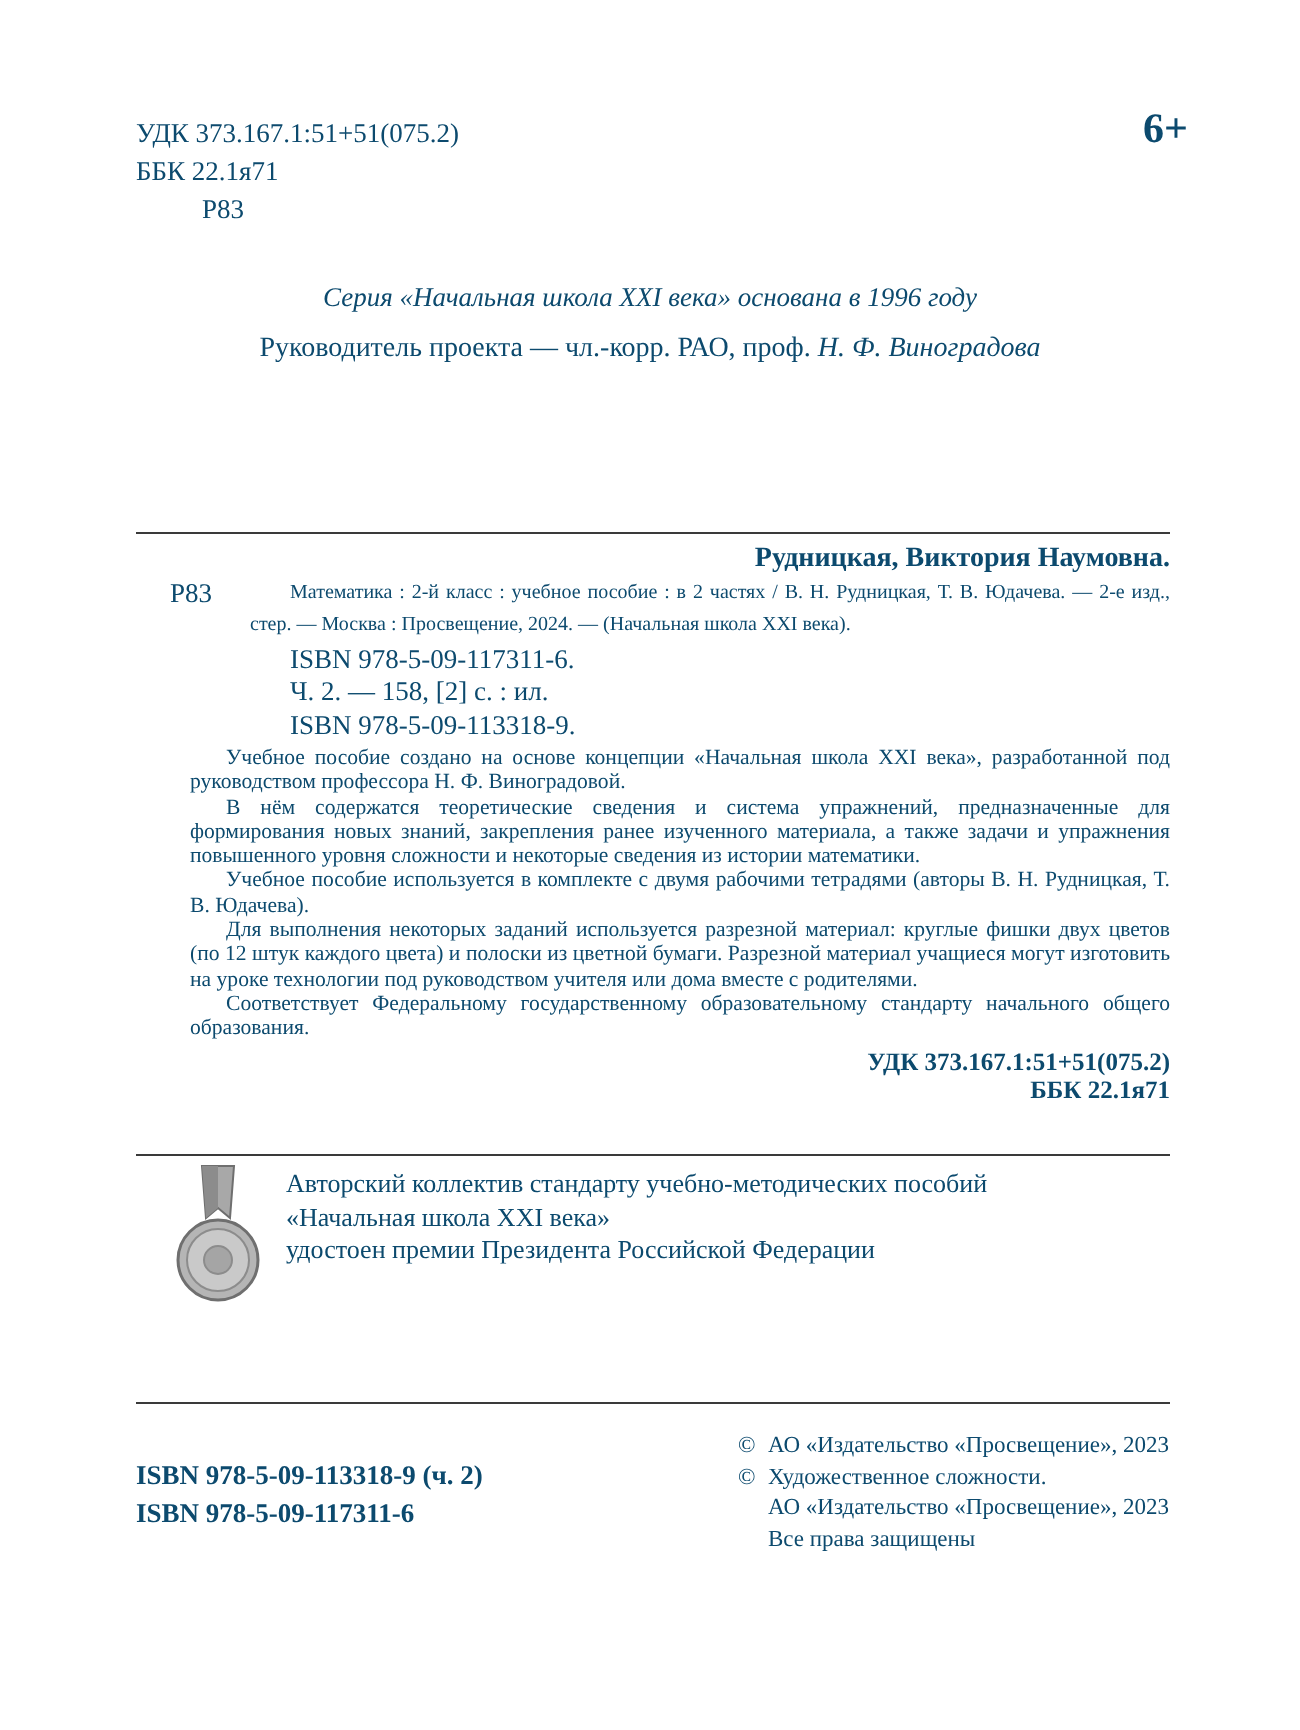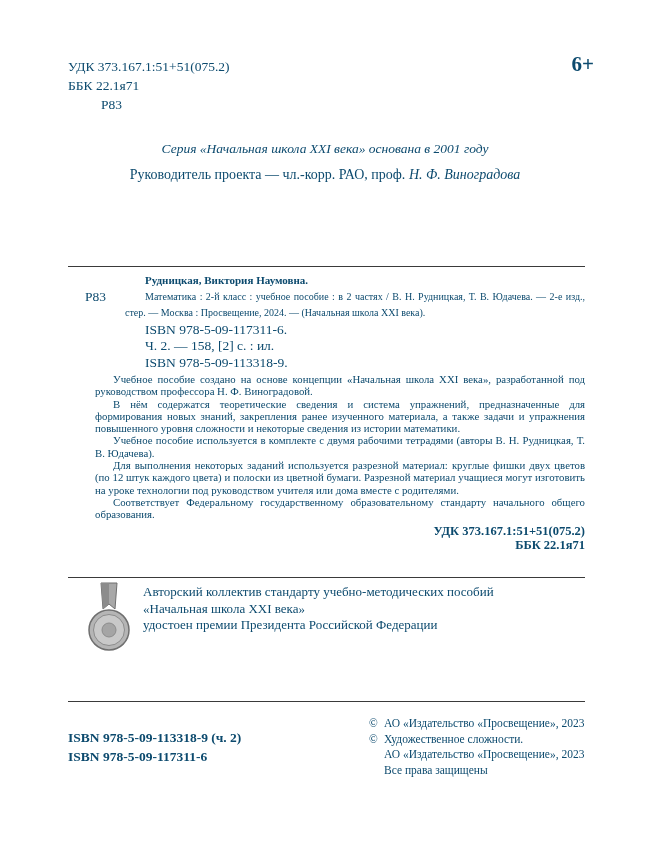--- a/index.html
+++ b/index.html
@@ -57,24 +57,25 @@
   .rule-2 { top: 577px; }
   .rule-3 { top: 701px; }
   .card {
     position: absolute;
     top: 272px;
     left: 68px;
     width: 517px;
   }
   .card .author-line {
     font-weight: bold;
-    font-size: 11px;
+    font-size: 14px;
     line-height: 16.5px;
     margin-left: 57px;
     text-indent: 20px;
+    text-align: right;
   }
   .bib-block { position: relative; }
   .index-code {
     position: absolute;
     left: 17px;
     top: 0;
     font-size: 13.5px;
     line-height: 16.5px;
   }
   .bib-main {
@@ -148,21 +149,21 @@
 <div class="page">
 
   <div class="top-codes">
     <div>УДК 373.167.1:51+51(075.2)</div>
     <div>ББК 22.1я71</div>
     <div class="r83">Р83</div>
   </div>
 
   <div class="age-rating">6+</div>
 
-  <div class="series-line">Серия «Начальная школа XXI века» основана в 2001 году</div>
+  <div class="series-line">Серия «Начальная школа XXI века» основана в 1996 году</div>
 
   <div class="project-lead"><span>Руководитель проекта — чл.-корр. РАО, проф. </span><span class="lead-name">Н. Ф. Виноградова</span></div>
 
   <hr class="rule rule-1">
 
   <div class="card">
     <p class="author-line">Рудницкая, Виктория Наумовна.</p>
     <div class="bib-block">
       <span class="index-code">Р83</span>
       <p class="bib-main">Математика : 2-й класс : учебное пособие : в 2 частях / В. Н. Рудницкая, Т. В. Юдачева. — 2-е изд., стер. — Москва : Просвещение, 2024. — (Начальная школа XXI века).</p>

